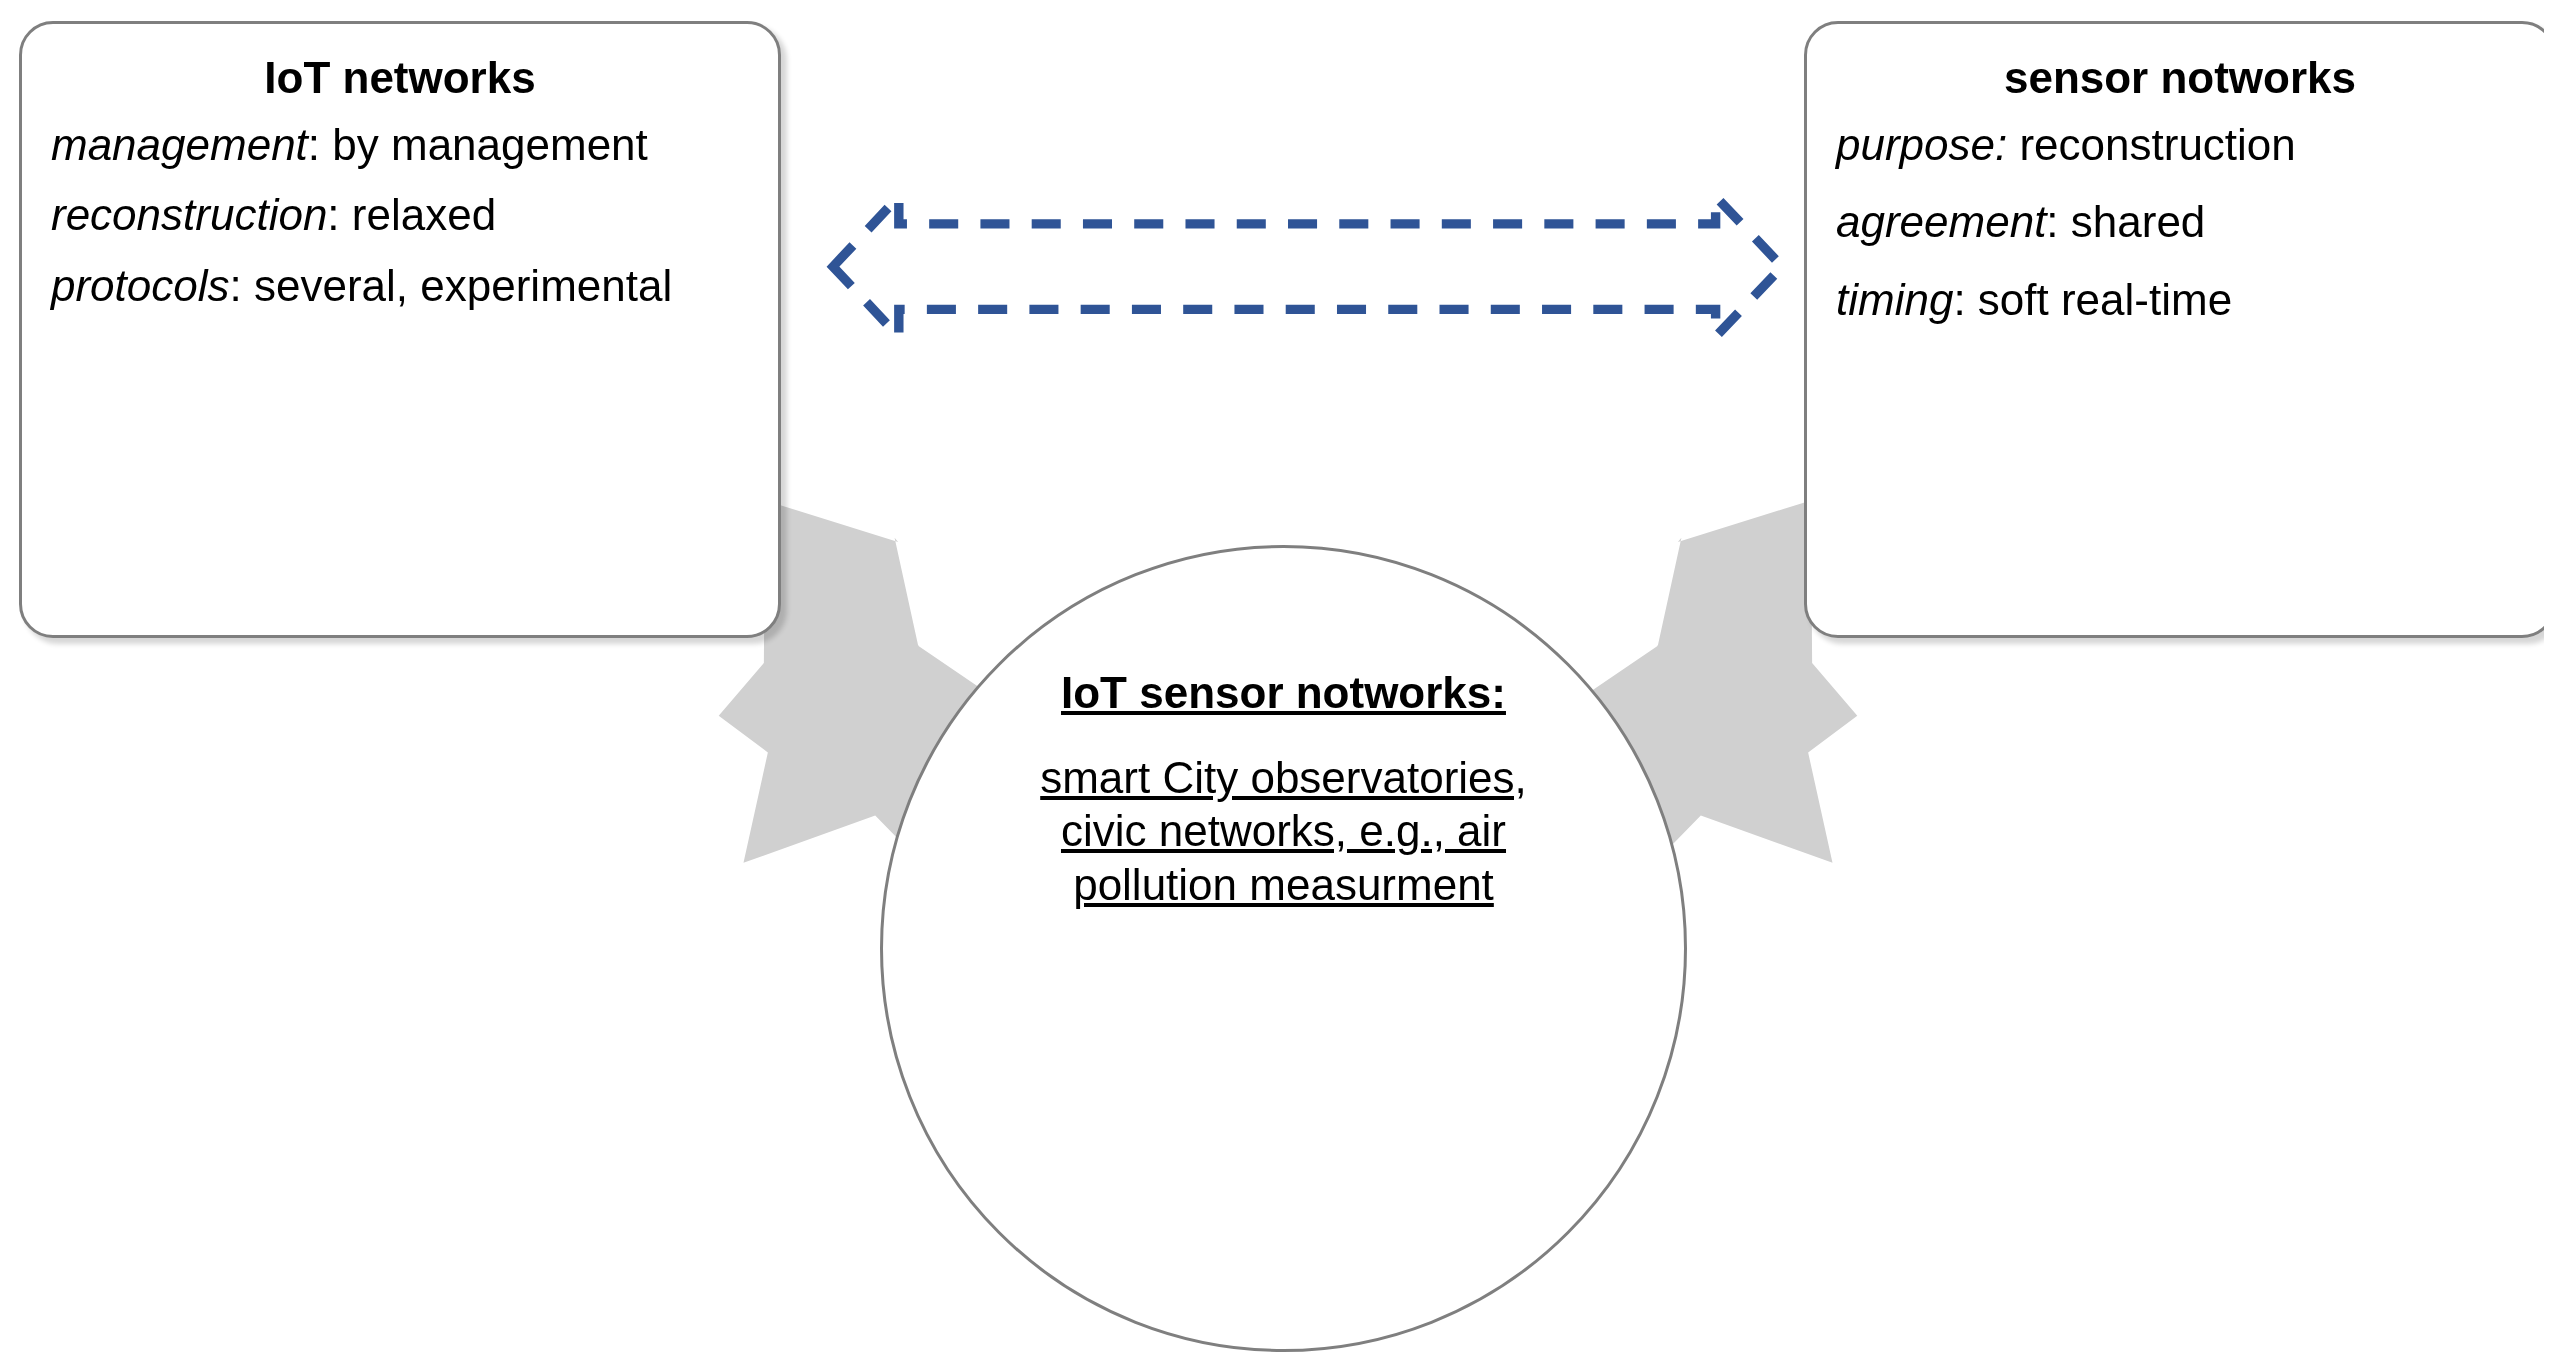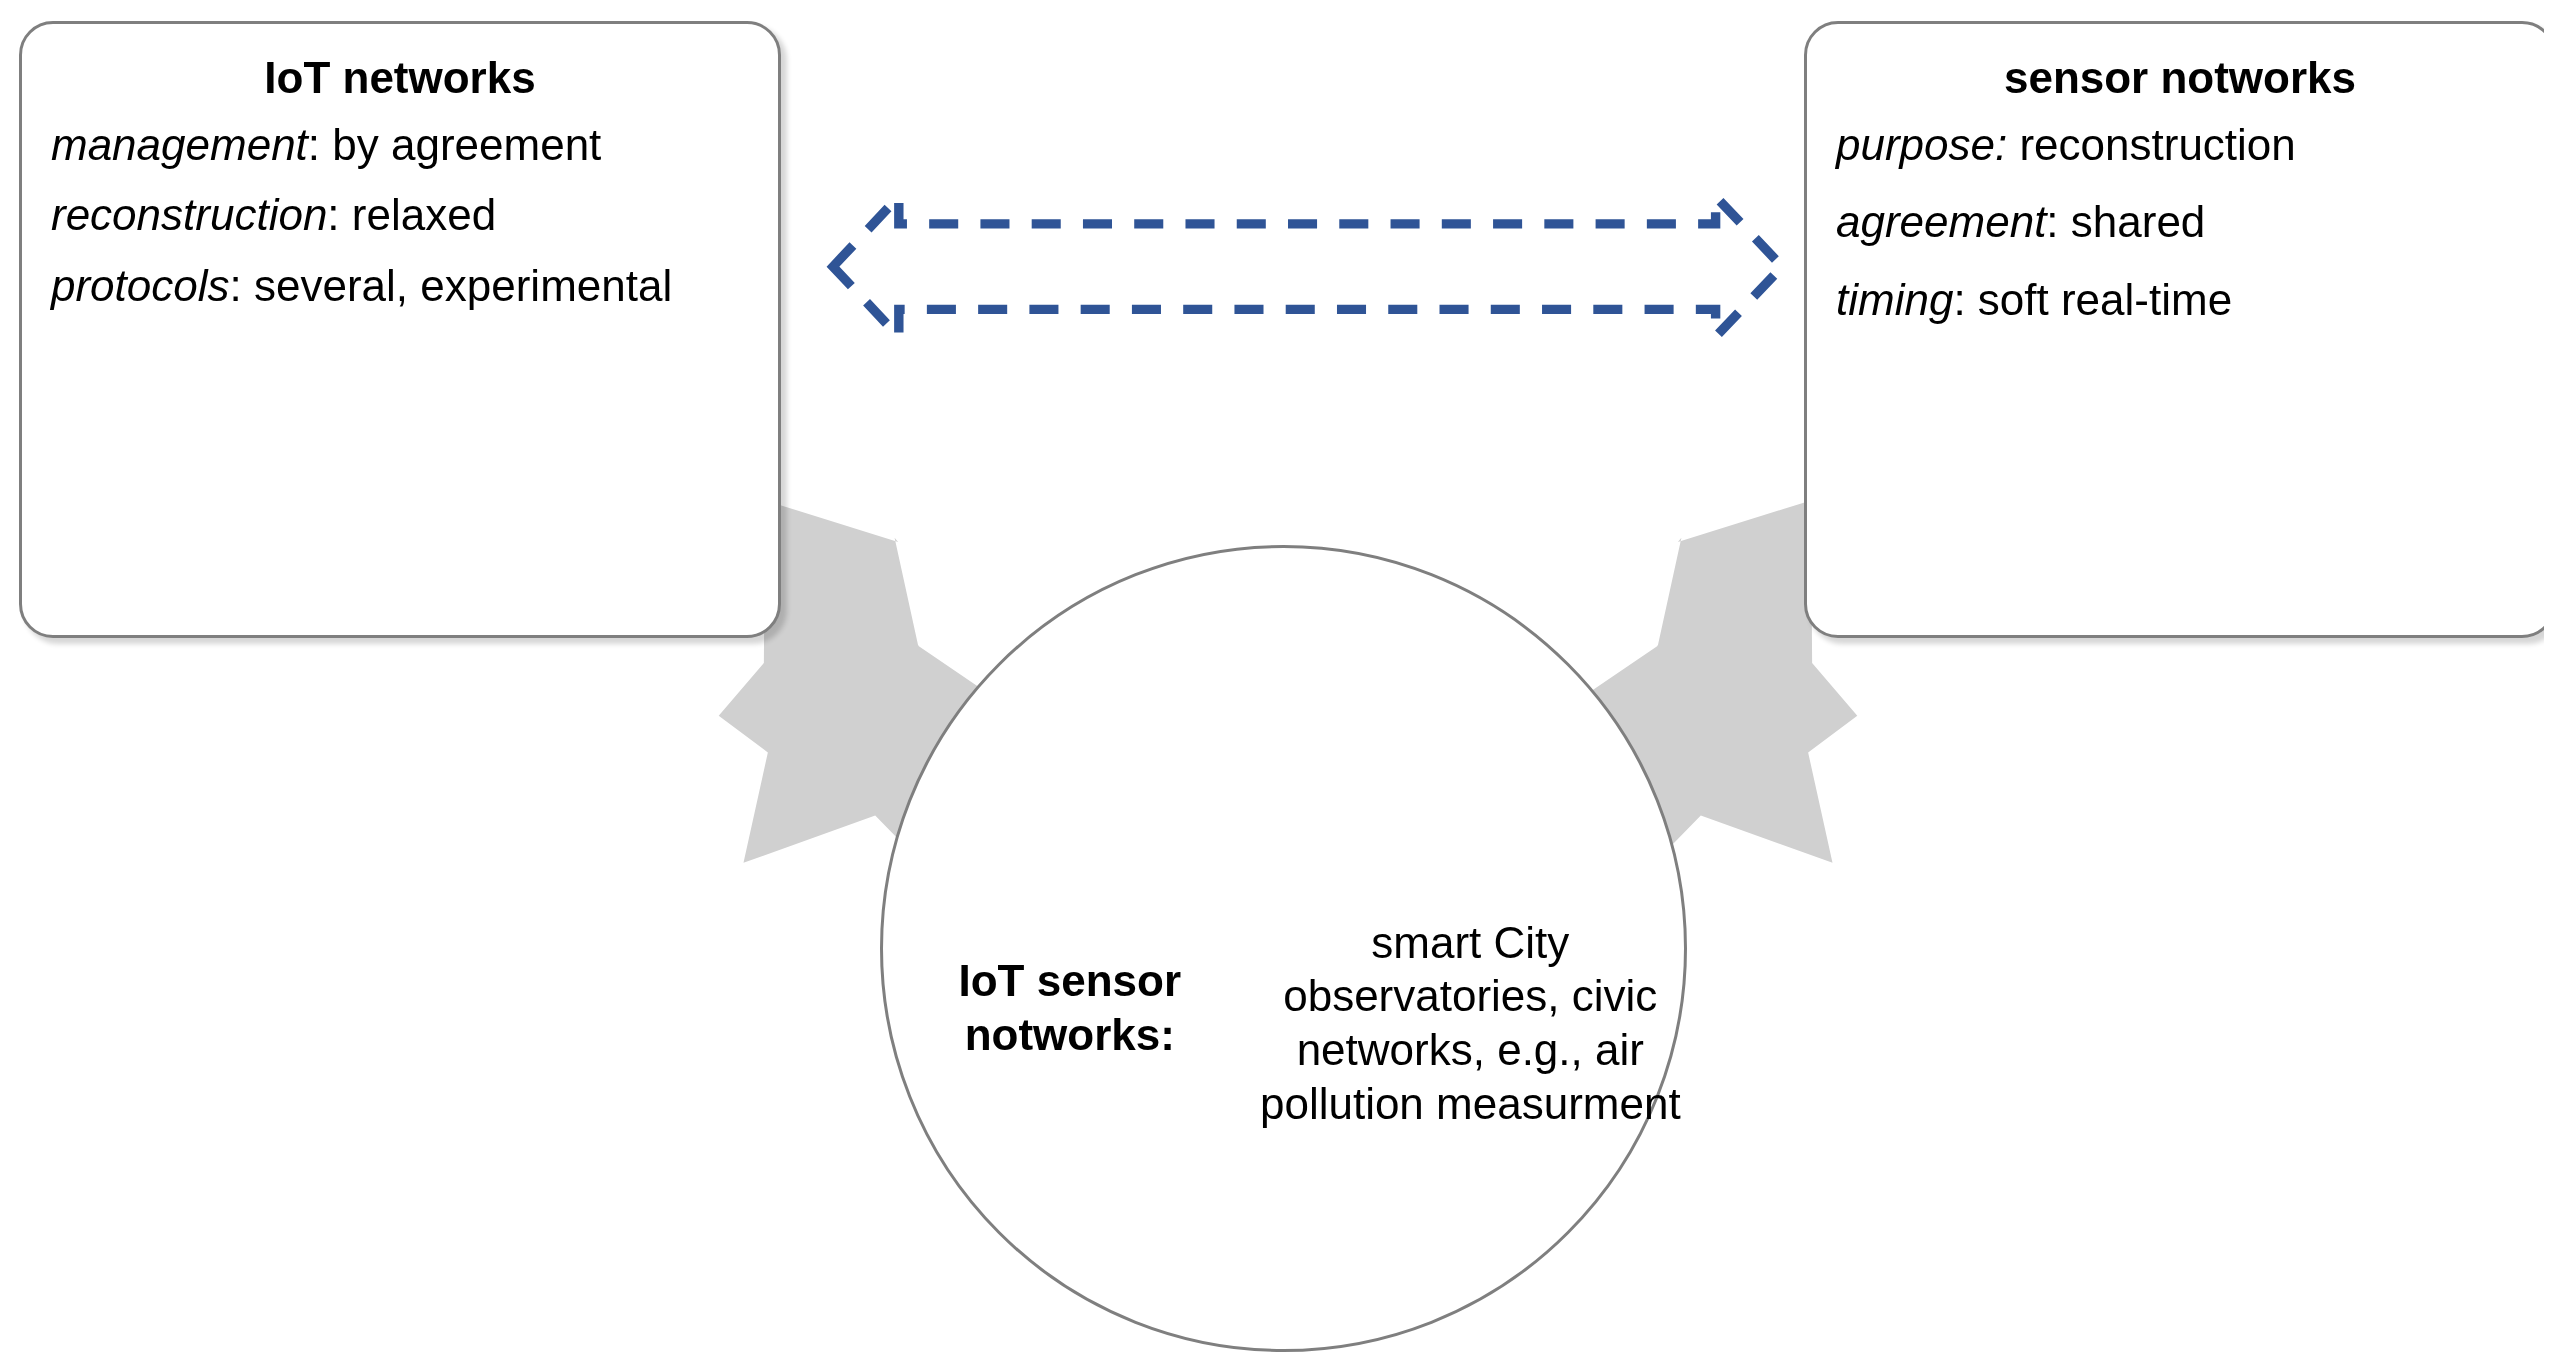--- a/index.html
+++ b/index.html
@@ -62,24 +62,25 @@
     left: 880px;
     top: 545px;
     width: 807px;
     height: 807px;
     box-sizing: border-box;
     border: 3.4px solid #7f7f7f;
     border-radius: 50%;
     background: #ffffff;
     z-index: 20;
     display: flex;
-    flex-direction: row;
+    flex-direction: column;
     align-items: center;
     justify-content: flex-start;
     padding-top: 118px;
+    text-decoration: underline;
   }
   #circle-title {
     font-size: 44px;
     font-weight: bold;
     color: #000000;
     text-align: center;
     line-height: 1.22;
     width: 478px;
   }
   #circle-body {
@@ -119,21 +120,21 @@
       <polygon points="903,580 1057,634 1053,629 1076,755 1077,757 1289,912 1140,932 1090,1031 1019,953 863,1003 896,875 840,830 895,770" fill="#d0d0d0" transform="rotate(-2 1060 800)"></polygon>
     </g>
     <g>
       <polygon points="2112,580 1958,634 1962,629 1939,755 1938,757 1726,912 1875,932 1925,1031 1996,953 2152,1003 2119,875 2175,830 2120,770" fill="#d0d0d0" transform="rotate(2 1955 800)"></polygon>
     </g>
   </svg>
 
   <div id="box-left" class="concept-box">
     <div class="box-title">IoT networks</div>
     <div class="box-lines">
-      <div class="box-line"><span class="term">management</span><span>: by agreement</span></div>
+      <div class="box-line"><span class="term">management</span><span>: by management</span></div>
       <div class="box-line"><span class="term">reconstruction</span><span>: relaxed</span></div>
       <div class="box-line"><span class="term">protocols</span><span>: several, experimental</span></div>
     </div>
   </div>
 
   <div id="box-right" class="concept-box">
     <div class="box-title">sensor notworks</div>
     <div class="box-lines">
       <div class="box-line"><span class="term">purpose:</span><span> reconstruction</span></div>
       <div class="box-line"><span class="term">agreement</span><span>: shared</span></div>

